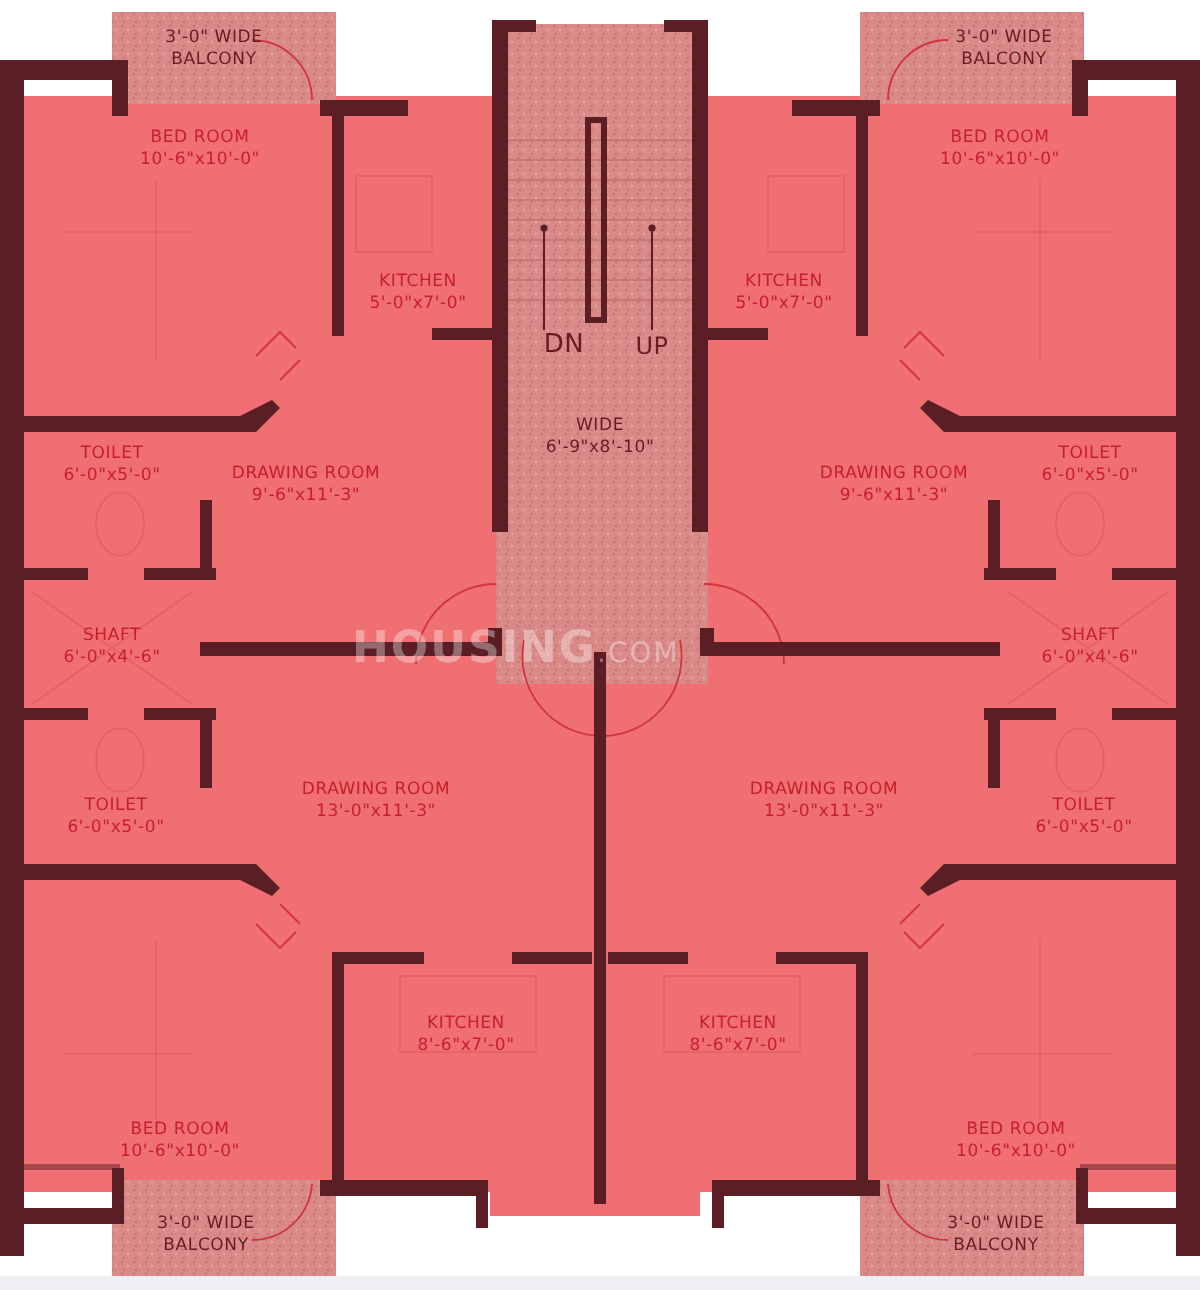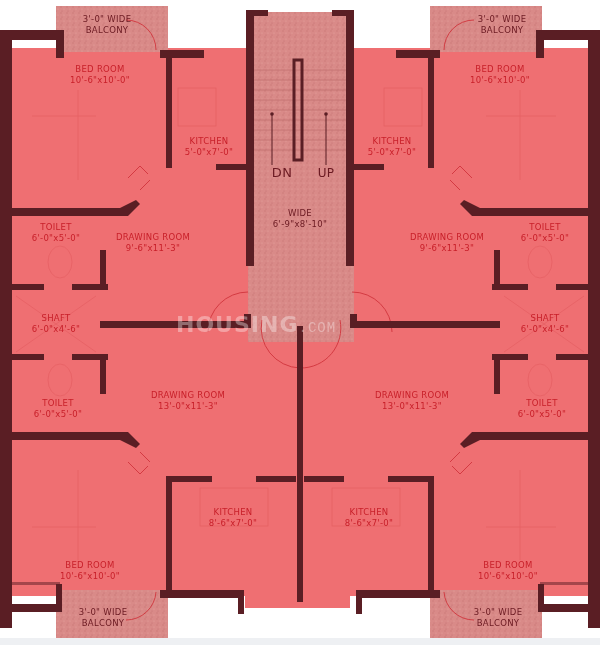--- a/index.html
+++ b/index.html
@@ -2,21 +2,21 @@
 <html><head>
 <meta charset="utf-8">
 <style>
   html,body{margin:0;padding:0;background:#ffffff;}
   body{width:600px;height:645px;position:relative;overflow:hidden;font-family:"DejaVu Sans",sans-serif;}
   #plan{position:absolute;left:0;top:0;width:600px;height:645px;}
   .lbl{position:absolute;text-align:center;color:#c8202a;font-size:8.5px;line-height:11px;letter-spacing:0.3px;white-space:nowrap;transform:translateX(-50%);}
   .lbl.dark{color:#6b1a22;}
   .lbl span{display:block;}
   .wm{position:absolute;left:176px;top:312px;font-size:22px;font-weight:bold;color:rgba(255,255,255,0.35);letter-spacing:1px;}
-  .wm small{font-size:14px;font-weight:normal;font-family:Liberation Mono, monospace;}
+  .wm small{font-size:14px;font-weight:normal;}
   .bottom-bar{position:absolute;left:0;top:638px;width:600px;height:7px;background:#eef0f3;}
 </style>
 </head>
 <body>
 
 <svg id="plan" viewBox="0 0 600 645" xmlns="http://www.w3.org/2000/svg">
   <defs>
     <pattern id="speckle" width="6" height="6" patternUnits="userSpaceOnUse">
       <rect width="6" height="6" fill="#d98a88"></rect>
       <circle cx="1" cy="1" r="0.7" fill="#c97675"></circle>

